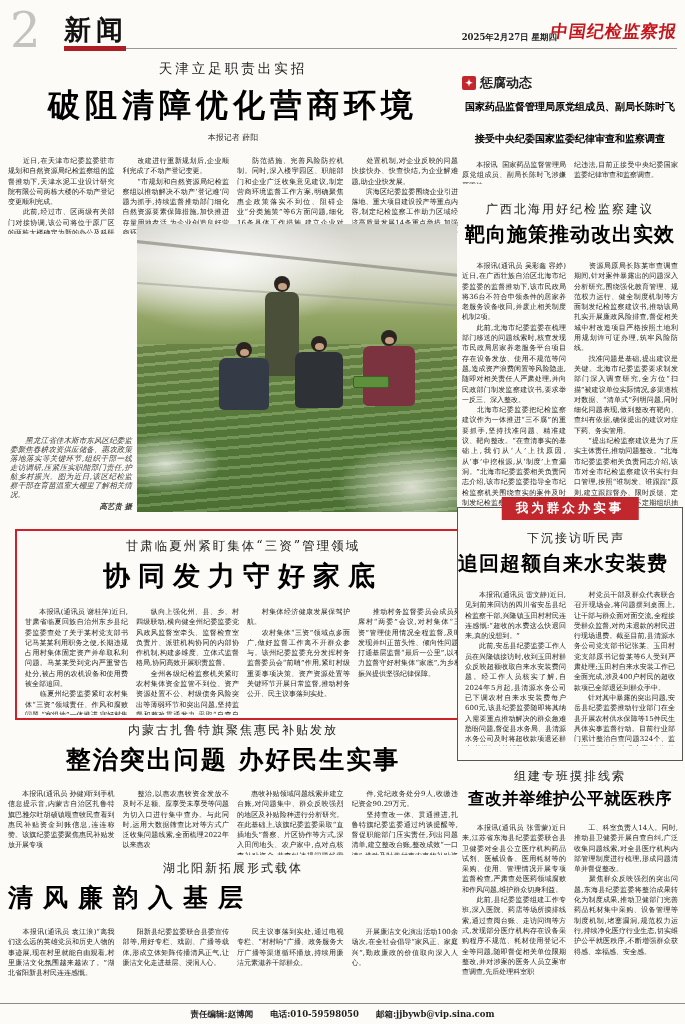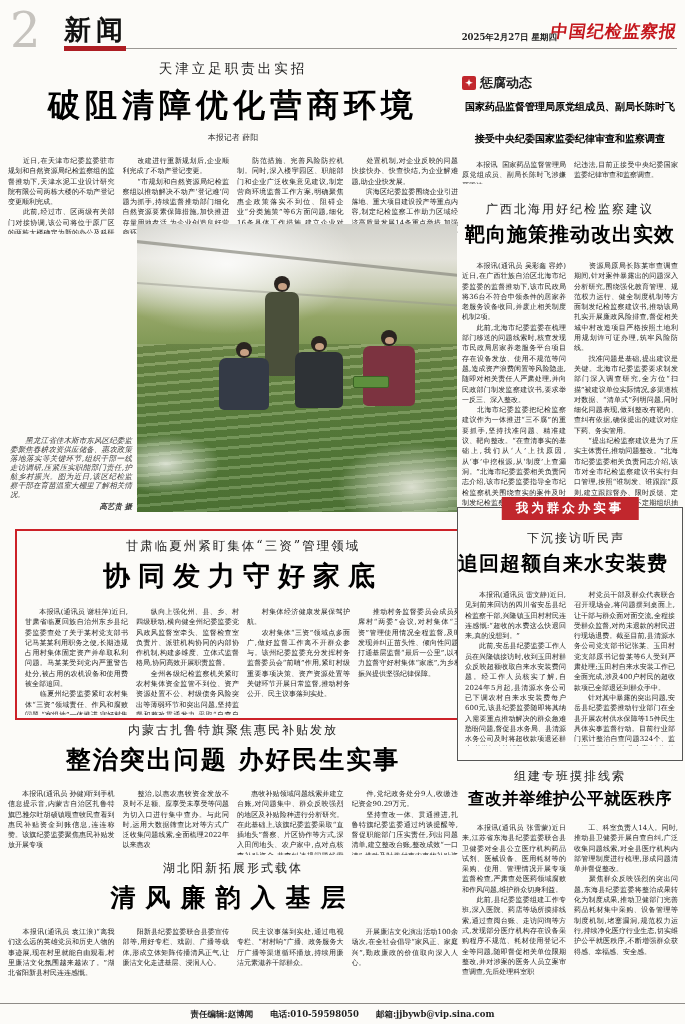--- a/index.html
+++ b/index.html
@@ -48,21 +48,21 @@
   
   .red-box{position:absolute;left:2px;top:529px;width:452px;height:187px;border:2.5px solid #cc2128;background:#fcfbf8;margin-left:13px;}
   .red-box .kicker{margin-top:7px;font-size:12.5px;}
   .box-title{text-align:center;font-size:27px;font-weight:700;letter-spacing:8px;margin:3px 0 6px;color:#000;}
   .red-box .cols{margin:0 8px;height:122px;}
   
   .subsidy-art{position:absolute;left:8px;top:722px;width:450px;}
   .sub-title{text-align:center;font-size:25px;font-weight:700;letter-spacing:2px;margin:4px 0 6px;color:#000;}
   .subsidy-art .cols{height:80px;}
   .hubei-art{position:absolute;left:8px;top:860px;width:450px;}
-  .hubei-title{text-align:center;font-size:25px;font-weight:700;letter-spacing:10px;margin:4px 0 6px;color:#000;font-family:Liberation Mono, monospace;}
+  .hubei-title{font-size:25px;font-weight:700;letter-spacing:10px;margin:4px 0 6px;color:#000;font-family:Liberation Mono, monospace;}
   .hubei-art .cols{height:84px;}
   
   .right-col{position:absolute;left:462px;top:74px;width:216px;}
   .ac-label{display:flex;align-items:center;gap:4px;font-size:13px;font-weight:700;color:#222;}
   .ac-icon{display:inline-block;width:14px;height:14px;background:#c1272d;color:#fff;font-size:9px;
            line-height:14px;text-align:center;border-radius:2px;}
   .lead-title{font-size:10px;font-weight:700;text-align:center;line-height:17px;margin-top:6px;color:#000;}
   .lead-body{height:38px;margin-top:6px;}
   .beihai{margin-top:10px;}
   .beihai-title{text-align:center;font-size:20px;font-weight:700;letter-spacing:1px;margin:3px 0 6px;color:#000;}

